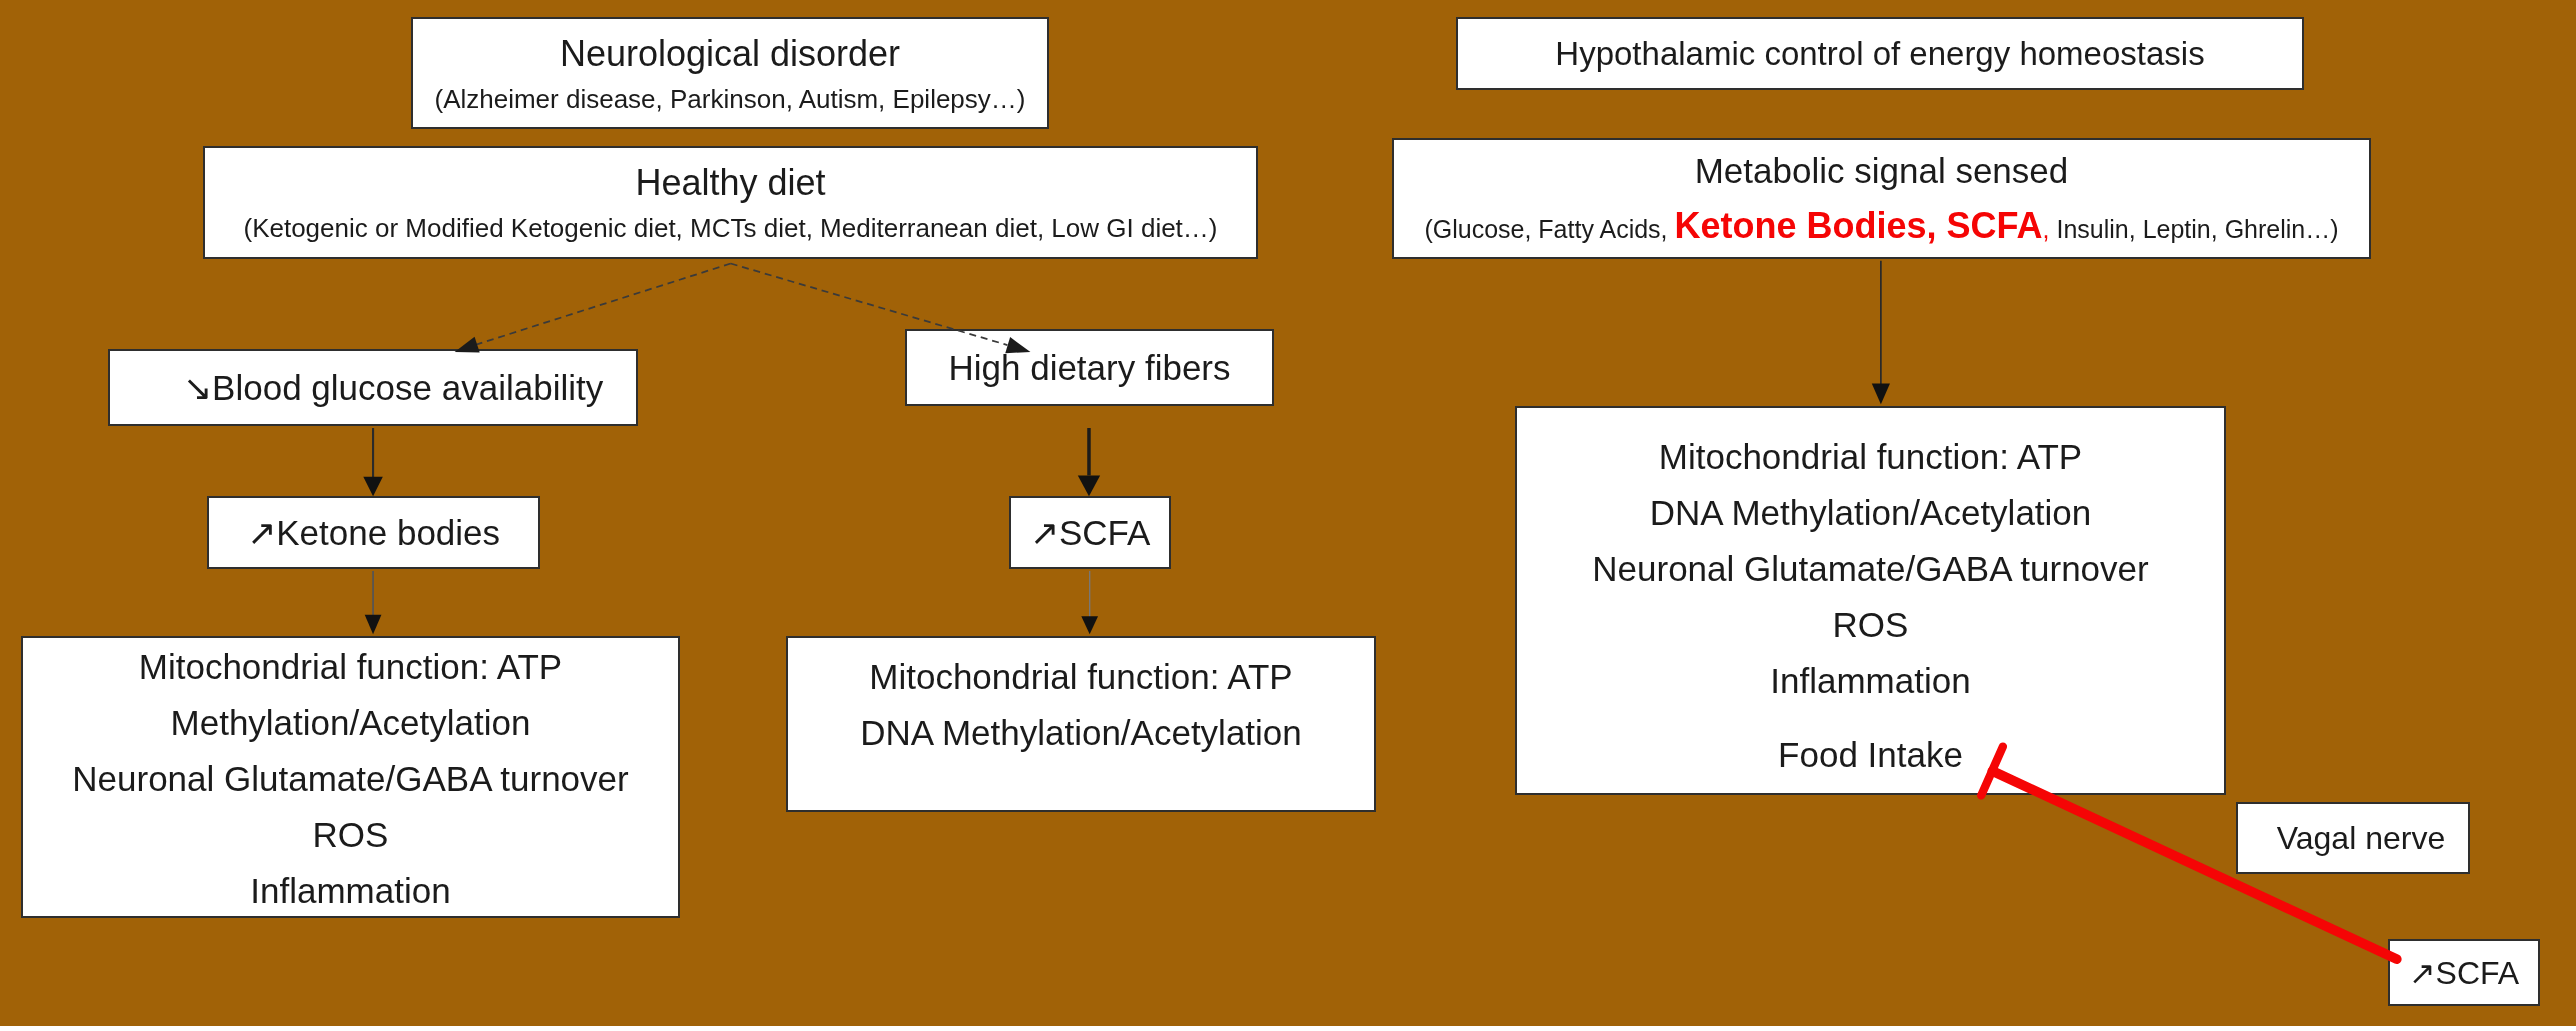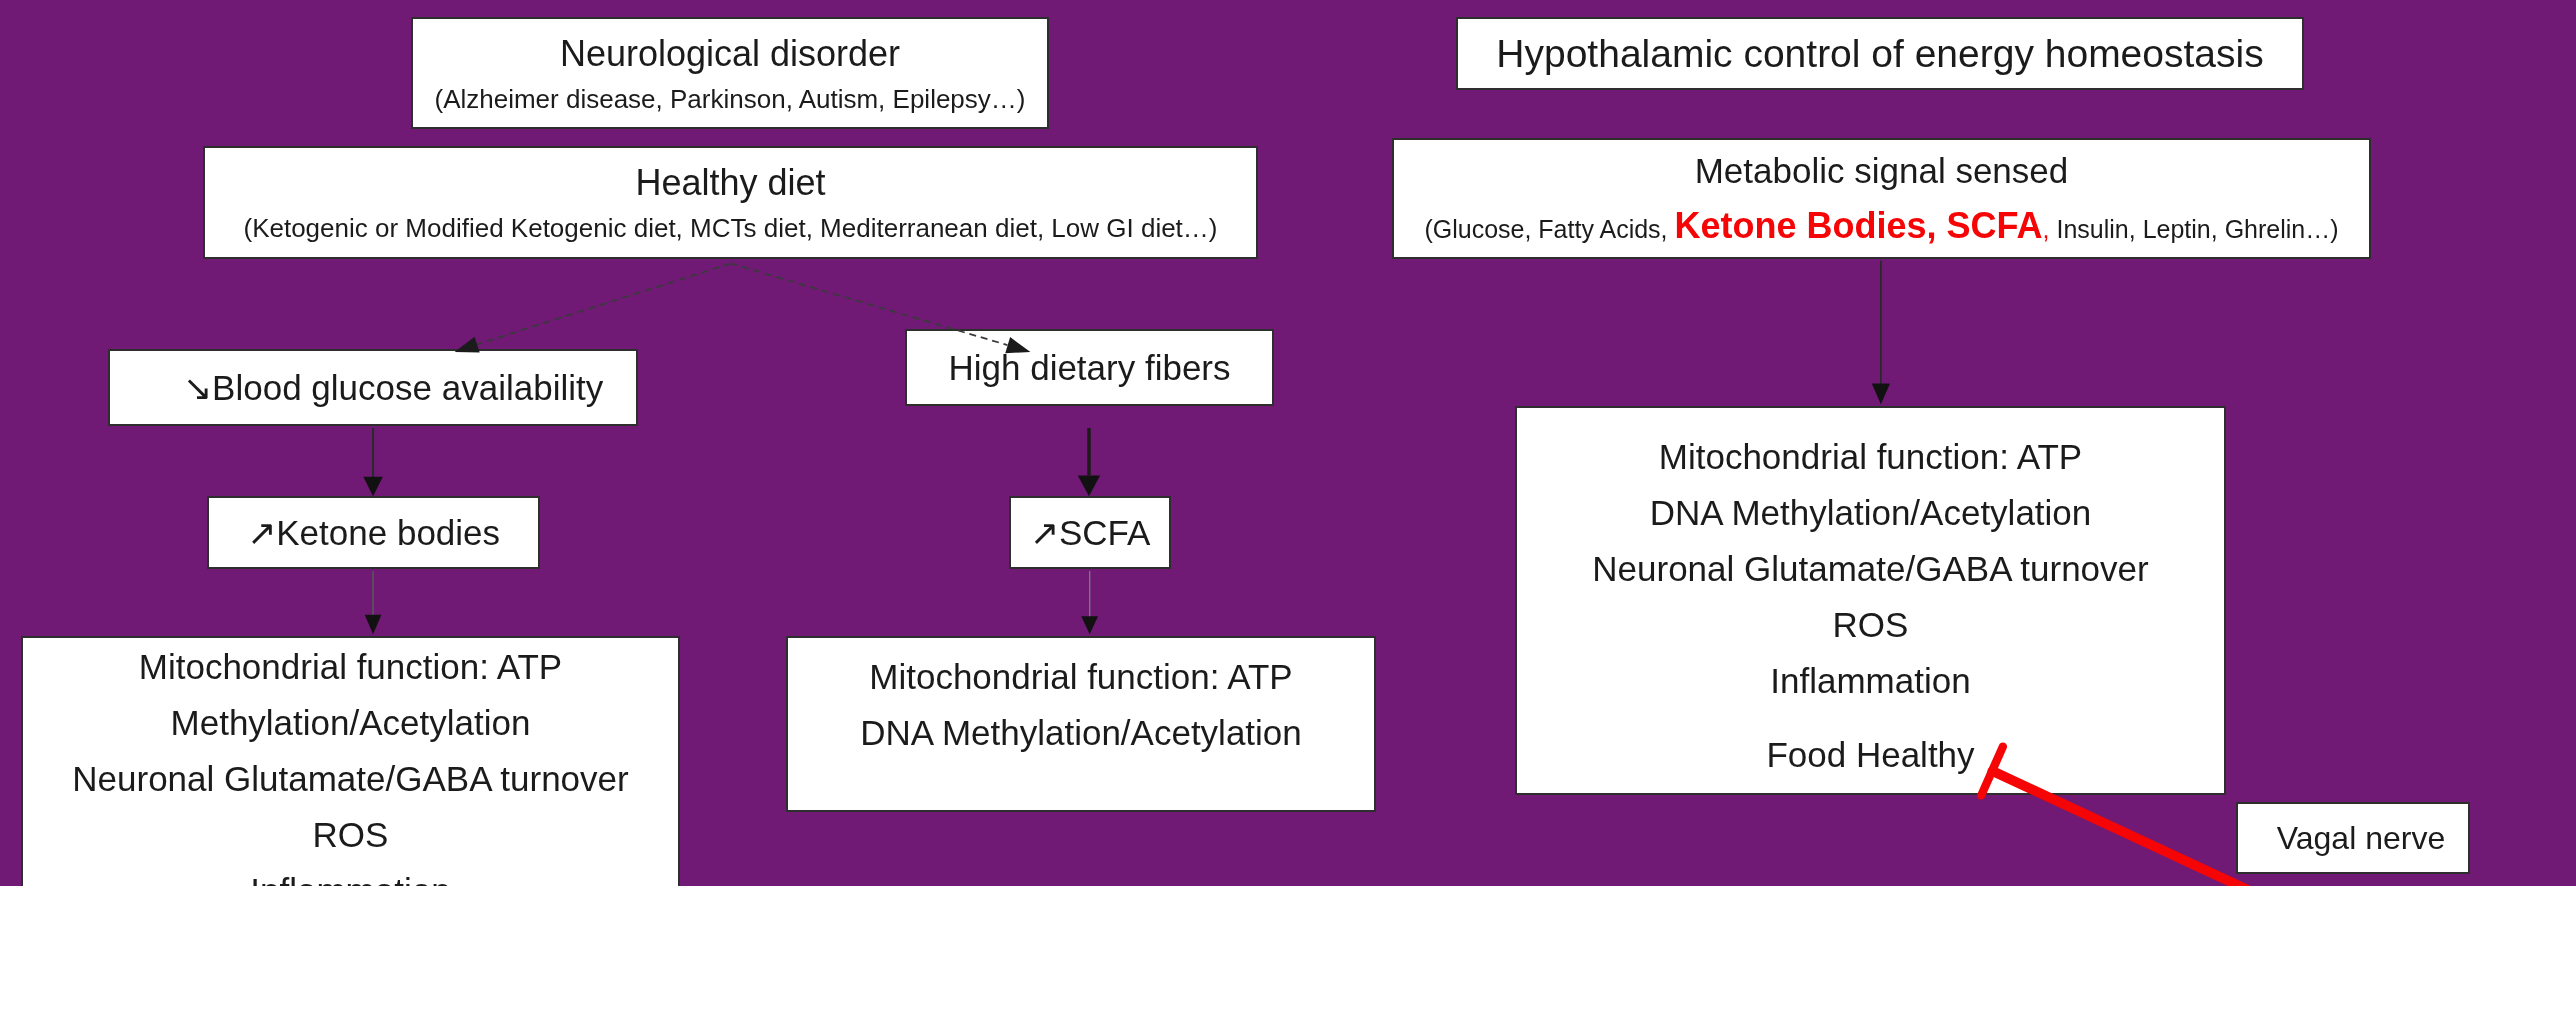--- a/index.html
+++ b/index.html
@@ -3,42 +3,42 @@
 <meta charset="utf-8">
 <style>
   :root{
     --accent:#f50505;
     --border:#2e2e2e;
     --text:#1b1b1b;
   }
   html,body{margin:0;padding:0;background:#ffffff;}
   #canvas{
     position:relative;
-    width:2576px;height:886px;
-    background:#701a75;
+    width:2576px;height:1026px;
+    background:#a16207;
     font-family:"Liberation Sans","DejaVu Sans",sans-serif;
     color:var(--text);
     overflow:hidden;
   }
   .box{
     position:absolute;
     background:#ffffff;
     border:2.8px solid var(--border);
     box-sizing:border-box;
     display:flex;flex-direction:column;
     justify-content:center;align-items:center;
     text-align:center;
     line-height:1.25;
   }
   .box.top-align{justify-content:flex-start;}
   .t1{font-size:36px;}
   .t2{font-size:26px;margin-top:7px;white-space:nowrap;}
   .label{font-size:35px;white-space:nowrap;}
   .big-line{font-size:35px;line-height:56px;white-space:nowrap;text-align:right;}
-  .hypo-title{font-size:39px;white-space:nowrap;}
+  .hypo-title{font-size:33px;white-space:nowrap;}
   .met-title{font-size:35px;}
   .met-sub{font-size:25px;margin-top:9.8px;white-space:nowrap;}
   .met-red{color:var(--accent);font-weight:bold;font-size:36px;}
   .met-red-comma{color:var(--accent);font-size:25px;}
   .small-label{font-size:32px;white-space:nowrap;}
   .food-intake{font-size:35px;line-height:56px;margin-top:18px;white-space:nowrap;}
 
   
   #neuro-box    {left:411px;  top:17.4px;  width:638px;  height:112px;}
   #healthy-box  {left:203px;  top:146px; width:1055px; height:113px;}
@@ -110,21 +110,21 @@
       <span>(Glucose, Fatty Acids, </span><span class="met-red">Ketone Bodies, SCFA</span><span class="met-red-comma">,</span><span> Insulin, Leptin, Ghrelin…)</span>
     </div>
   </div>
 
   <div class="box top-align" id="rightbig-box">
     <div class="big-line">Mitochondrial function: ATP</div>
     <div class="big-line">DNA Methylation/Acetylation</div>
     <div class="big-line">Neuronal Glutamate/GABA turnover</div>
     <div class="big-line">ROS</div>
     <div class="big-line">Inflammation</div>
-    <div class="food-intake">Food Healthy</div>
+    <div class="food-intake">Food Intake</div>
   </div>
 
   <div class="box" id="vagal-box">
     <div class="small-label">Vagal nerve</div>
   </div>
 
   <div class="box" id="scfa2-box">
     <div class="small-label">↗SCFA</div>
   </div>
 

